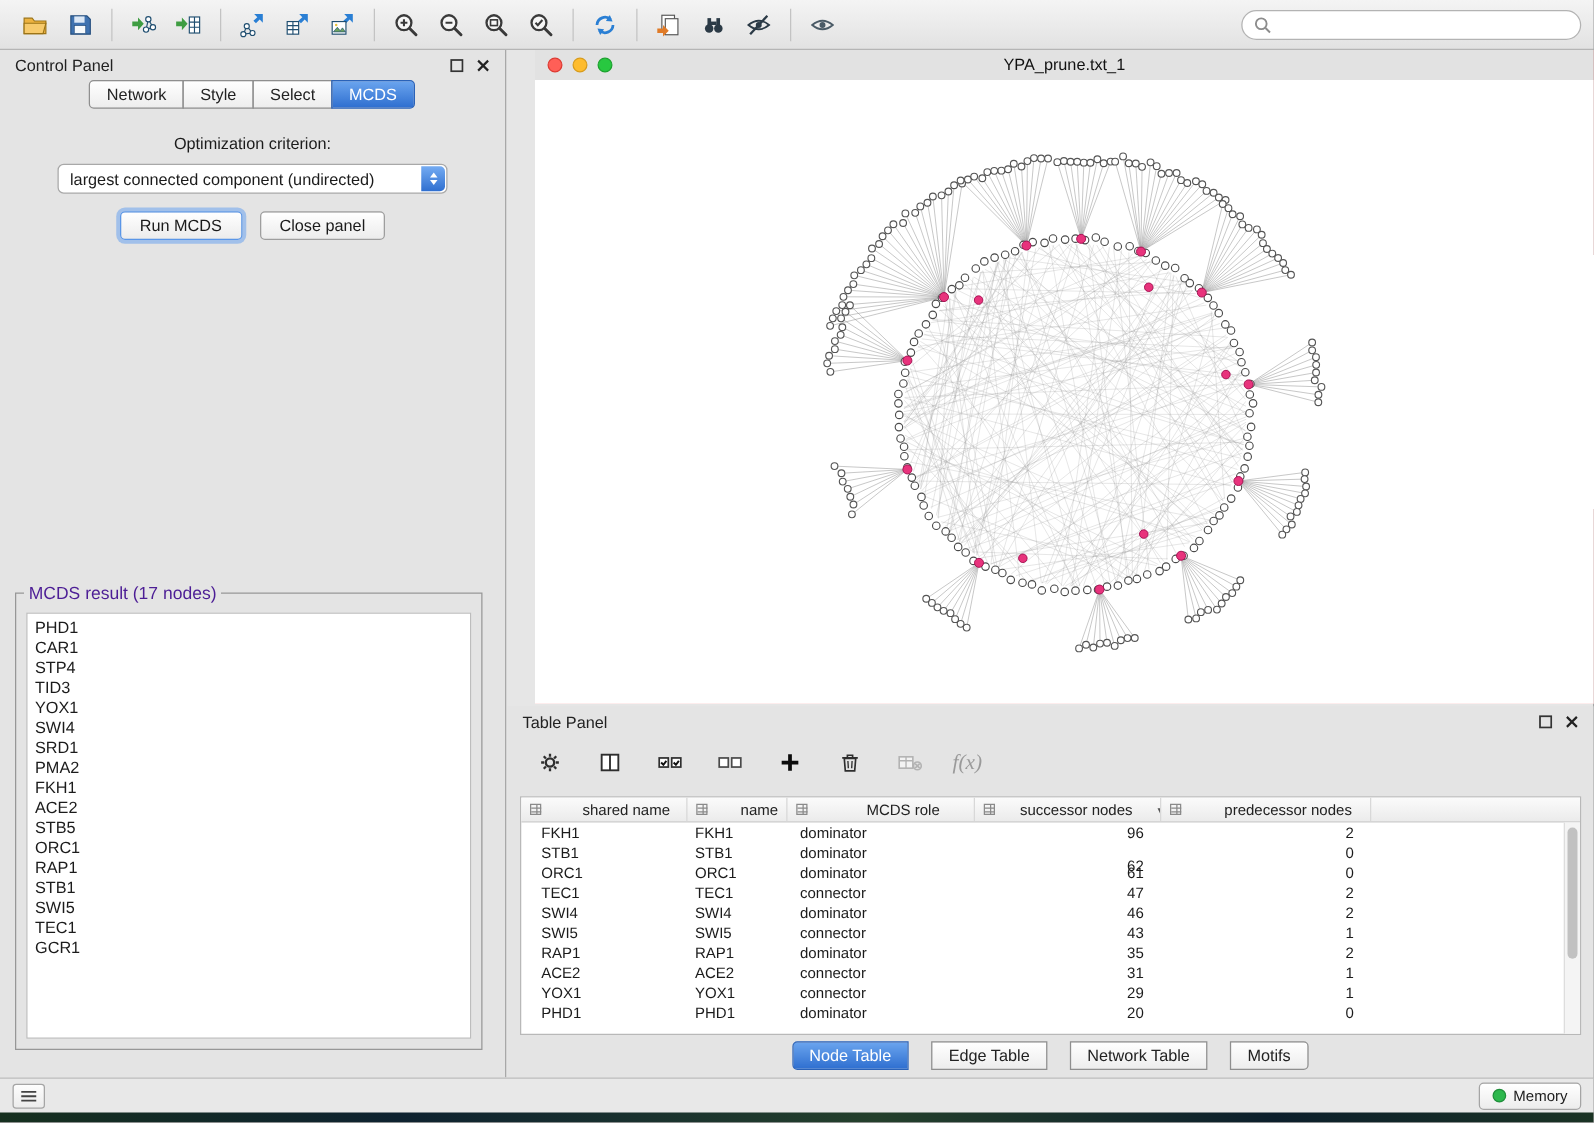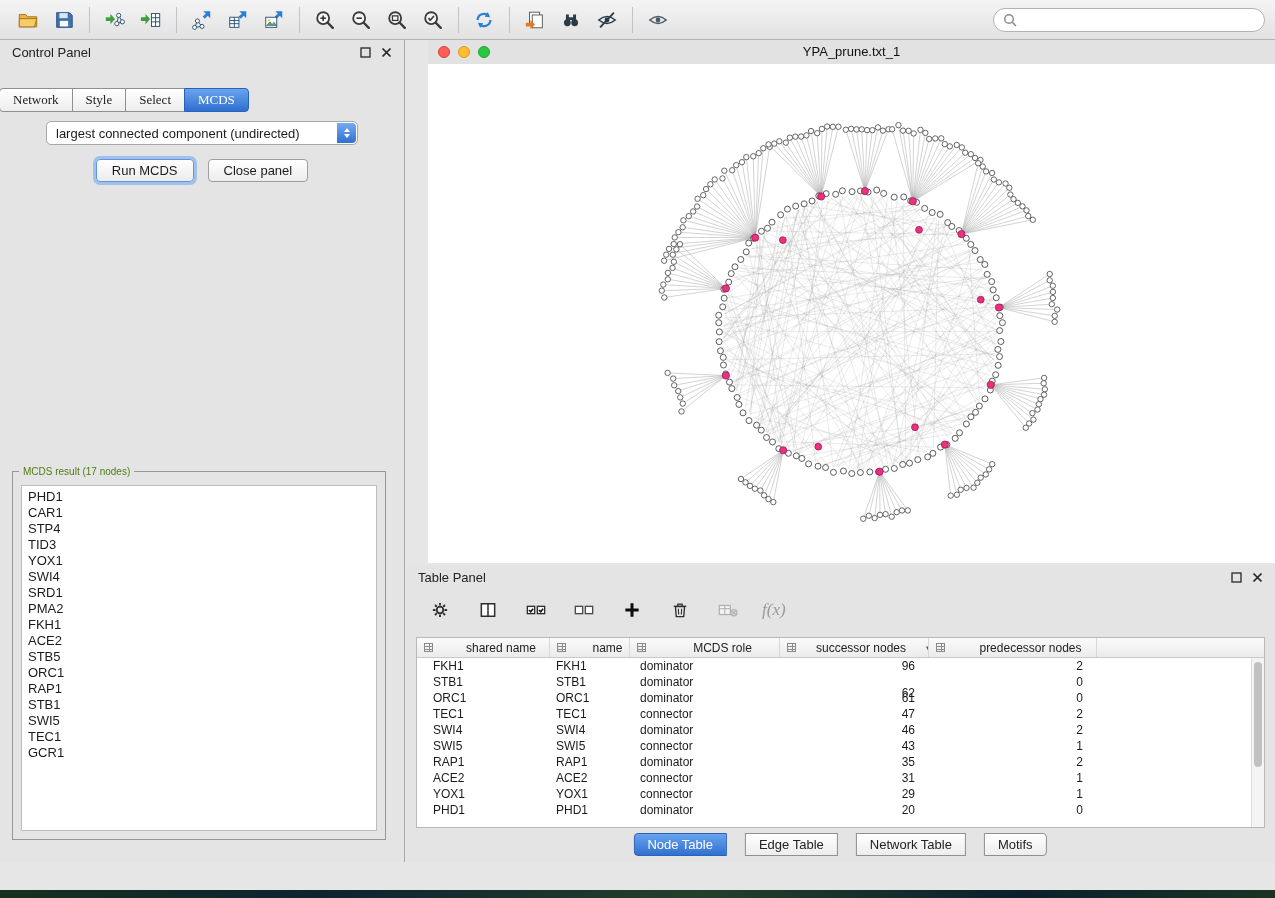--- a/index.html
+++ b/index.html
@@ -15,39 +15,39 @@
   .search-box { margin-left:auto; width:272px; height:24px; background:#fff; border:1px solid #b3b3b3;
     border-radius:12px; display:flex; align-items:center; padding:0 9px; gap:6px; }
   .search-box input { border:none; outline:none; flex:1; font-size:12px; font-family:"Liberation Sans",sans-serif; background:transparent; }
 
   
   .panel-titlebar { height:24px; display:flex; align-items:center; padding:0 12px; font-size:13px; color:#222; }
   .win-btns { margin-left:auto; display:flex; gap:10px; align-items:center; }
 
   
   #control-panel { position:absolute; left:0; top:40px; width:405px; bottom:36px; background:#e4e4e4; border-right:1px solid #a8a8a8; }
-  #cp-tabs { display:flex; justify-content:flex-start; margin-top:24px;font-family:Liberation Serif, serif; }
+  #cp-tabs { display:flex; justify-content:center; margin-top:0; }
   .seg-tab { padding:3px 13px; border:1px solid #8f8f8f; margin-left:-1px; font-size:13px;
     background:linear-gradient(#ffffff,#ededed); color:#222; cursor:default; }
   .seg-tab:first-child { border-radius:4px 0 0 4px; }
   .seg-tab:last-child { border-radius:0 4px 4px 0; }
   .seg-tab.active { background:linear-gradient(#6aa4ee,#2f6fd0); color:#fff; border-color:#2a62b8; }
   .opt-label { text-align:center; margin-top:20px; font-size:13px; }
   .dropdown { position:relative; margin:9px auto 0; width:312px; height:24px; background:#fff;
     border:1px solid #a8a8a8; border-radius:5px; display:flex; align-items:center; padding:0 24px 0 9px; font-size:13px; }
   .dropdown .stepper { position:absolute; right:1px; top:1px; bottom:1px; width:19px; border-radius:0 4px 4px 0;
     background:linear-gradient(#74abf2,#2f6fd0); display:flex; flex-direction:column; align-items:center; justify-content:center; }
   .tri-up { width:0; height:0; border-left:3.5px solid transparent; border-right:3.5px solid transparent; border-bottom:4.5px solid #fff; margin-bottom:2px; }
   .tri-down { width:0; height:0; border-left:3.5px solid transparent; border-right:3.5px solid transparent; border-top:4.5px solid #fff; }
   .btn-row { display:flex; justify-content:center; gap:14px; margin-top:14px; }
   .mac-btn { height:23px; padding:0 15px; font-size:13px; font-family:"Liberation Sans",sans-serif;
     background:linear-gradient(#ffffff,#ececec); border:1px solid #9e9e9e; border-radius:4px; color:#1b1b1b; }
   .mac-btn.focused { border-color:#5a96e8; box-shadow:0 0 0 3px rgba(94,156,240,.5); }
   #result-fieldset { position:absolute; left:12px; right:18px; top:426px; bottom:22px; border:1px solid #979797; }
-  #result-fieldset legend { font-size:10px; padding:0 4px; margin-left:6px; color:#4d7c0f; }
+  #result-fieldset legend { font-size:14px; padding:0 4px; margin-left:6px; color:#4c1d95; }
   #result-list { position:absolute; left:8px; right:8px; top:8px; bottom:8px; background:#fff; border:1px solid #bdbdbd;
     overflow:hidden; padding:3px 0; }
   .result-item { font-size:13px; line-height:16px; padding-left:6px; }
 
   
   #network-panel { position:absolute; left:428px; right:0; top:40px; height:523px; background:#fca5a5; }
   #net-titlebar { position:relative; height:24px; background:#e2e2e2; }
   .traffic { position:absolute; top:6px; width:12px; height:12px; border-radius:50%; }
   .tl-red { left:10px; background:#ff5f57; border:1px solid #dd3b33; }
   .tl-yellow { left:30px; background:#febc2e; border:1px solid #d89c1c; }
@@ -250,20 +250,21 @@
           <path d="M1.5 1.5 L9.5 9.5 M9.5 1.5 L1.5 9.5" stroke="#222" stroke-width="1.7"></path>
         </svg>
       </span>
     </div>
     <div id="cp-tabs">
         <div class="seg-tab">Network</div>
         <div class="seg-tab">Style</div>
         <div class="seg-tab">Select</div>
         <div class="seg-tab active">MCDS</div>
       </div>
+    <div class="opt-label">Optimization criterion:</div>
     <div class="dropdown">
       <span>largest connected component (undirected)</span>
       <span class="stepper">
           <span class="tri-up"></span>
           <span class="tri-down"></span>
         </span>
     </div>
     <div class="btn-row">
       <button class="mac-btn focused">Run MCDS</button>
       <button class="mac-btn">Close panel</button>
@@ -1067,14 +1068,25 @@
       </div>
     </div>
     <div id="tbl-tabs">
         <div class="seg-tab active">Node Table</div>
         <div class="seg-tab">Edge Table</div>
         <div class="seg-tab">Network Table</div>
         <div class="seg-tab">Motifs</div>
       </div>
   </div>
 
+  <div id="status-bar">
+    <div id="menu-btn">
+      <svg width="14" height="12" viewBox="0 0 14 12">
+        <path d="M1 2.5 h12 M1 6 h12 M1 9.5 h12" stroke="#444" stroke-width="1.5"></path>
+      </svg>
+    </div>
+    <div id="memory-btn">
+      <span class="green-dot"></span>
+      <span>Memory</span>
+    </div>
+  </div>
   <div id="desktop-strip"></div>
 </div>
 
 </body></html>

